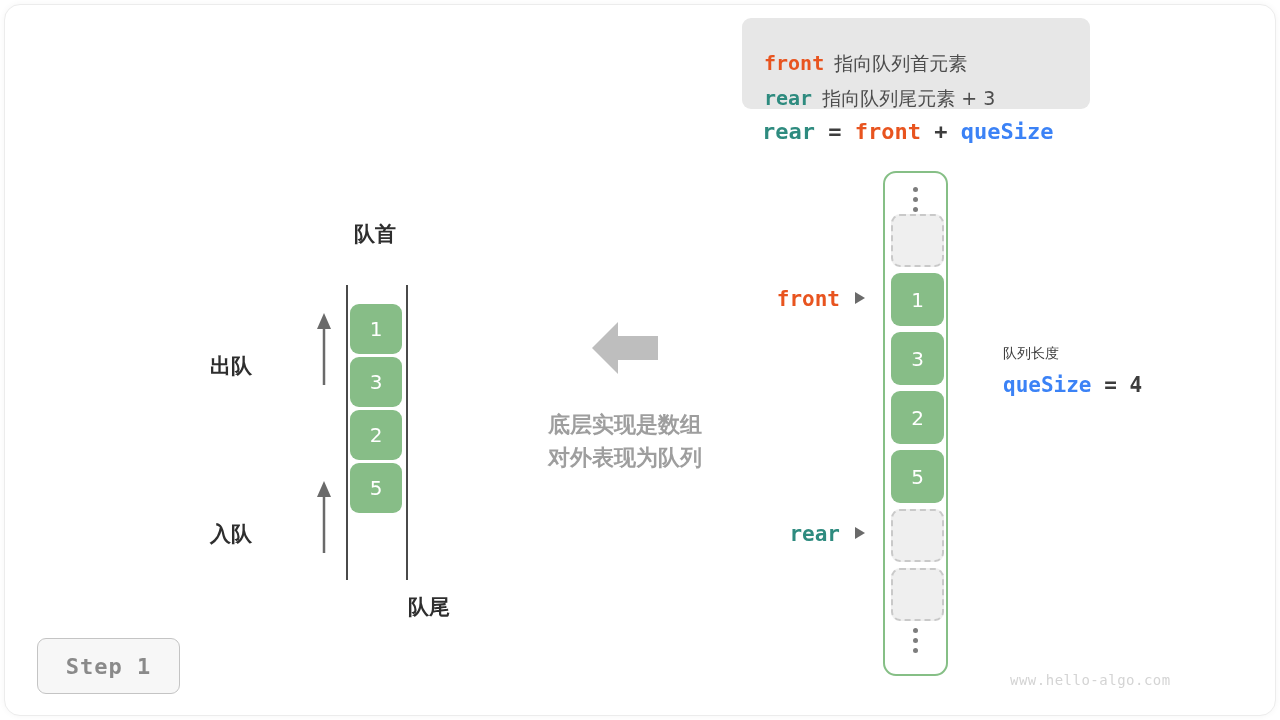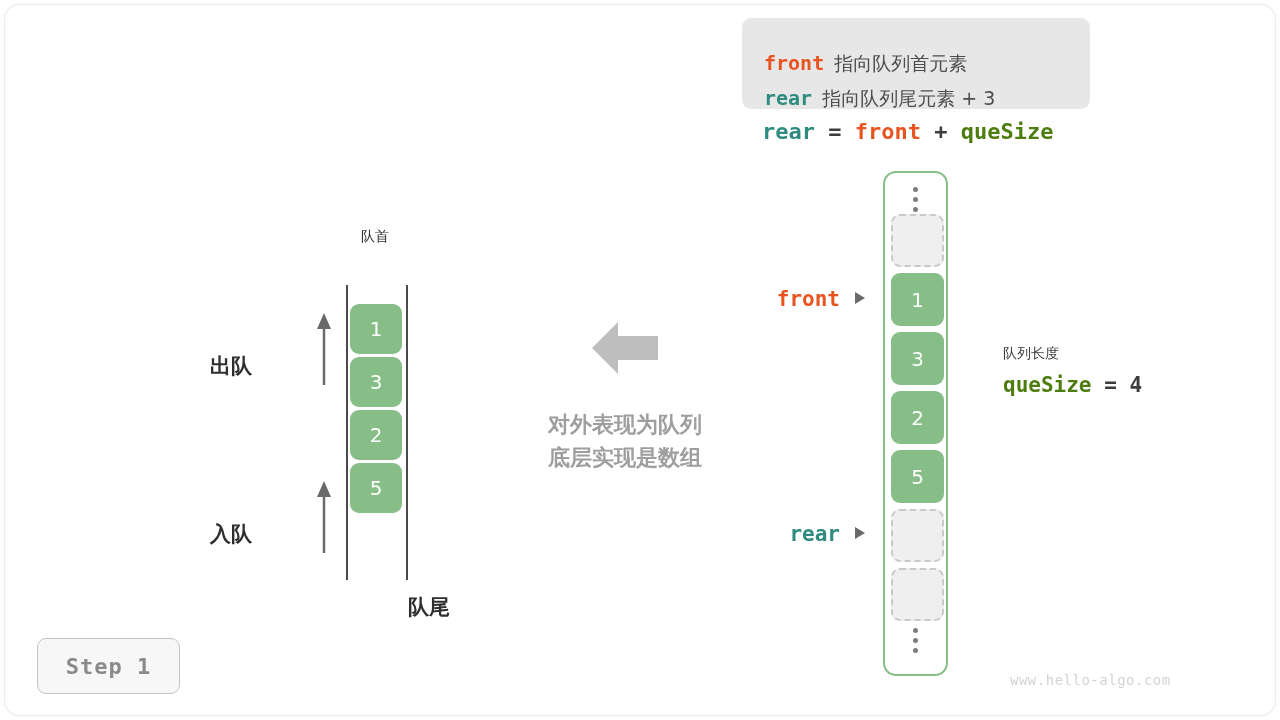--- a/index.html
+++ b/index.html
@@ -64,21 +64,21 @@
     font-weight: bold;
     font-size: 20px;
   }
   .cjk {
     font-family: "DejaVu Sans", "Liberation Sans", sans-serif;
     font-size: 19px;
     color: #4d4d4d;
   }
   .c-front { color: #e8541f; }
   .c-rear  { color: #2e8b7f; }
-  .c-size  { color: #4d7c0f; }
+  .c-size  { color: #3b82f6; }
   .c-plain { color: #3d3d3d; }
 
   
   #formula {
     left: 762px;
     top: 120px;
     white-space: nowrap;
     font-family: "DejaVu Sans Mono", "Liberation Mono", monospace;
     font-weight: bold;
     font-size: 22px;
@@ -190,25 +190,25 @@
     text-align: center;
     font-family: "DejaVu Sans", "Liberation Sans", sans-serif;
     font-weight: bold;
     font-size: 22px;
     line-height: 33px;
     color: #9e9e9e;
   }
 
   
   #label-head {
-    left: 300px; top: 228px; width: 150px;
+    left: 300px; top: 220px; width: 150px;
     text-align: center;
     font-family: "DejaVu Sans", "Liberation Sans", sans-serif;
-    font-weight: normal;
-    font-size: 14px;
+    font-weight: bold;
+    font-size: 21px;
     color: #2e2e2e;
   }
   #label-tail {
     left: 300px; top: 593px; width: 150px;
     text-align: right;
     font-family: "DejaVu Sans", "Liberation Sans", sans-serif;
     font-weight: bold;
     font-size: 21px;
     color: #2e2e2e;
   }
@@ -348,22 +348,22 @@
       <span class="c-size">queSize</span>
       <span class="c-plain">=</span>
       <span class="c-plain">4</span>
     </div>
   </div>
 
   <svg id="center-arrow" class="abs" viewBox="0 0 66 56">
     <polygon points="0,28 26,2 26,16 66,16 66,40 26,40 26,54" fill="#bebebe"></polygon>
   </svg>
   <div id="center-caption" class="abs">
+    <div>底层实现是数组</div>
     <div>对外表现为队列</div>
-    <div>底层实现是数组</div>
   </div>
 
   <div id="label-head" class="abs">队首</div>
 
   <div id="rail-left" class="rail abs"></div>
   <div id="rail-right" class="rail abs"></div>
 
   <div class="q-cell abs" style="top:304px">1</div>
   <div class="q-cell abs" style="top:357px">3</div>
   <div class="q-cell abs" style="top:410px">2</div>

